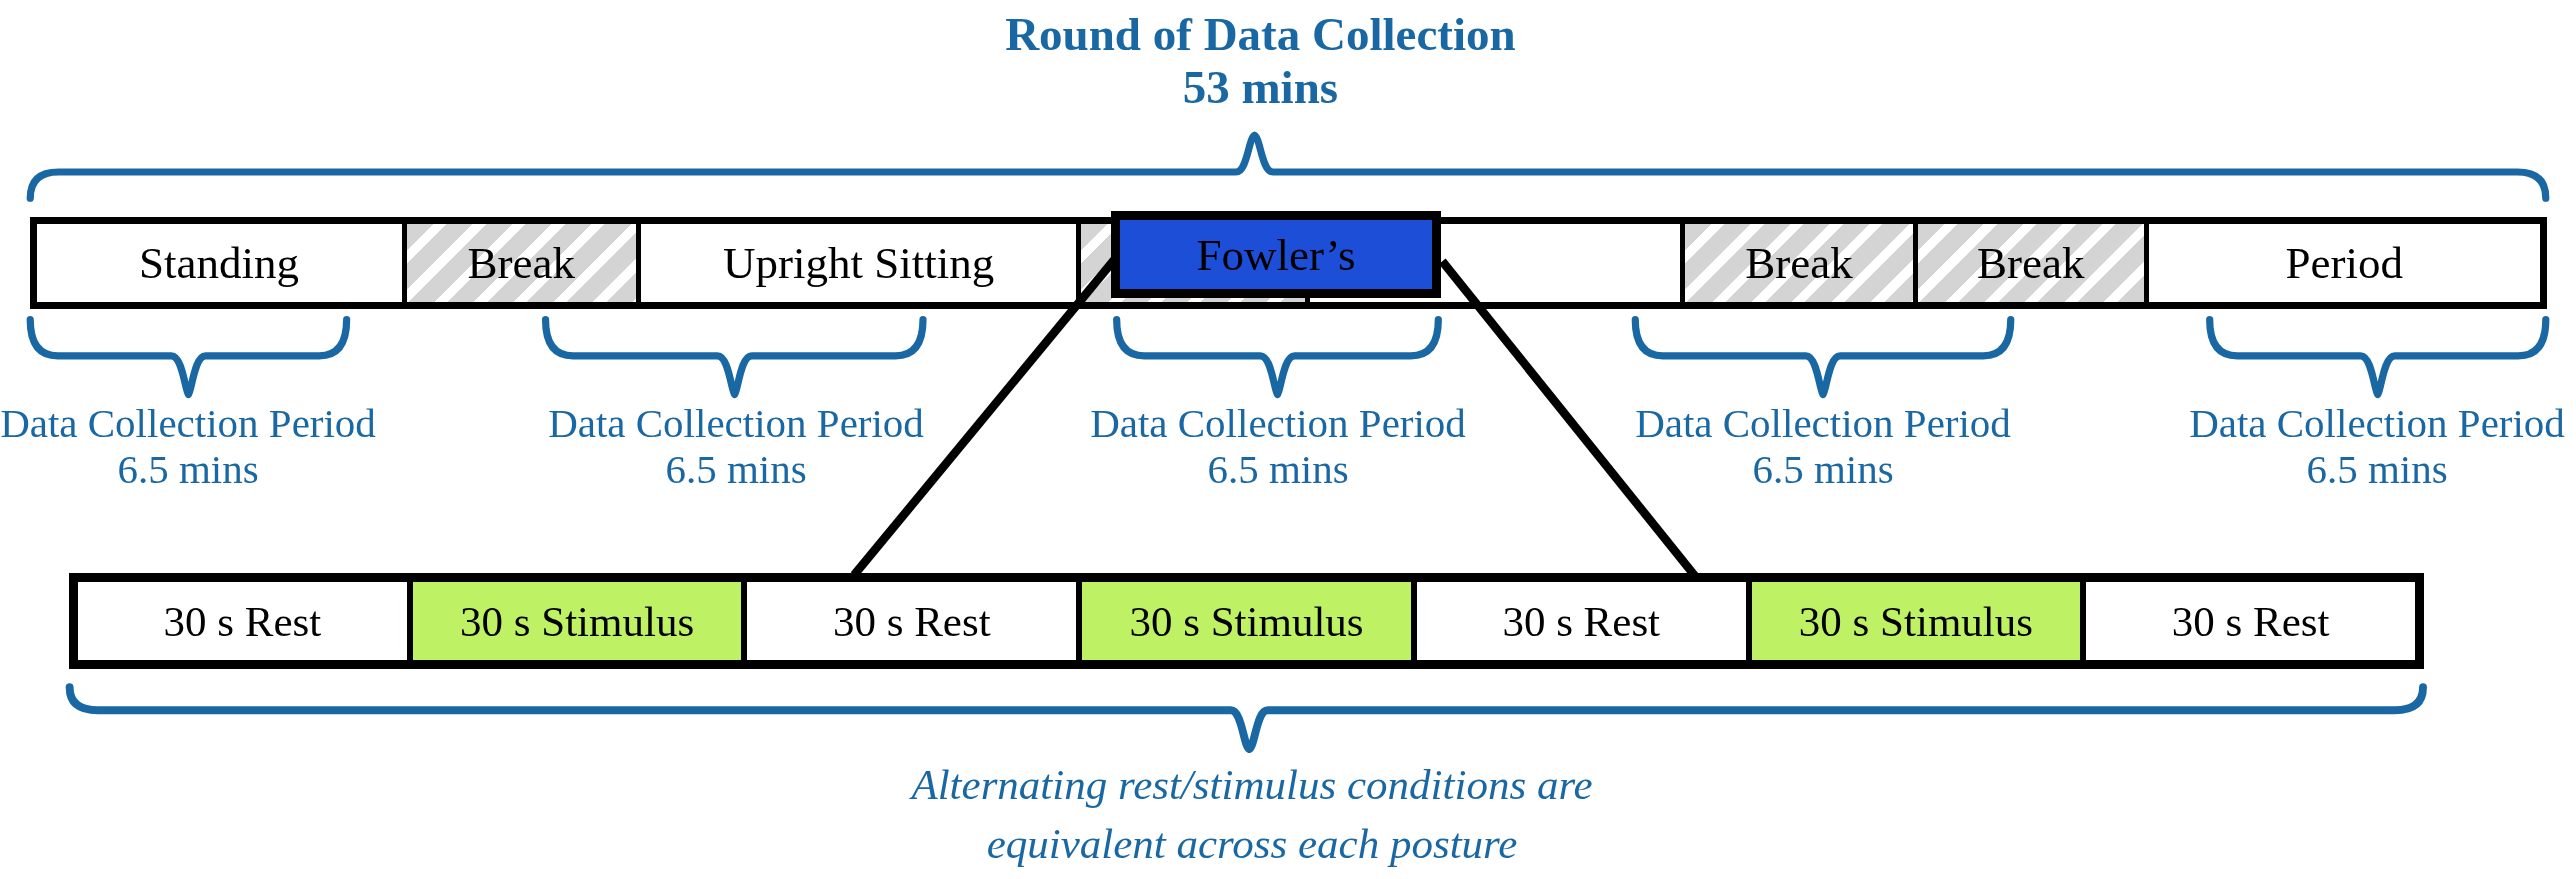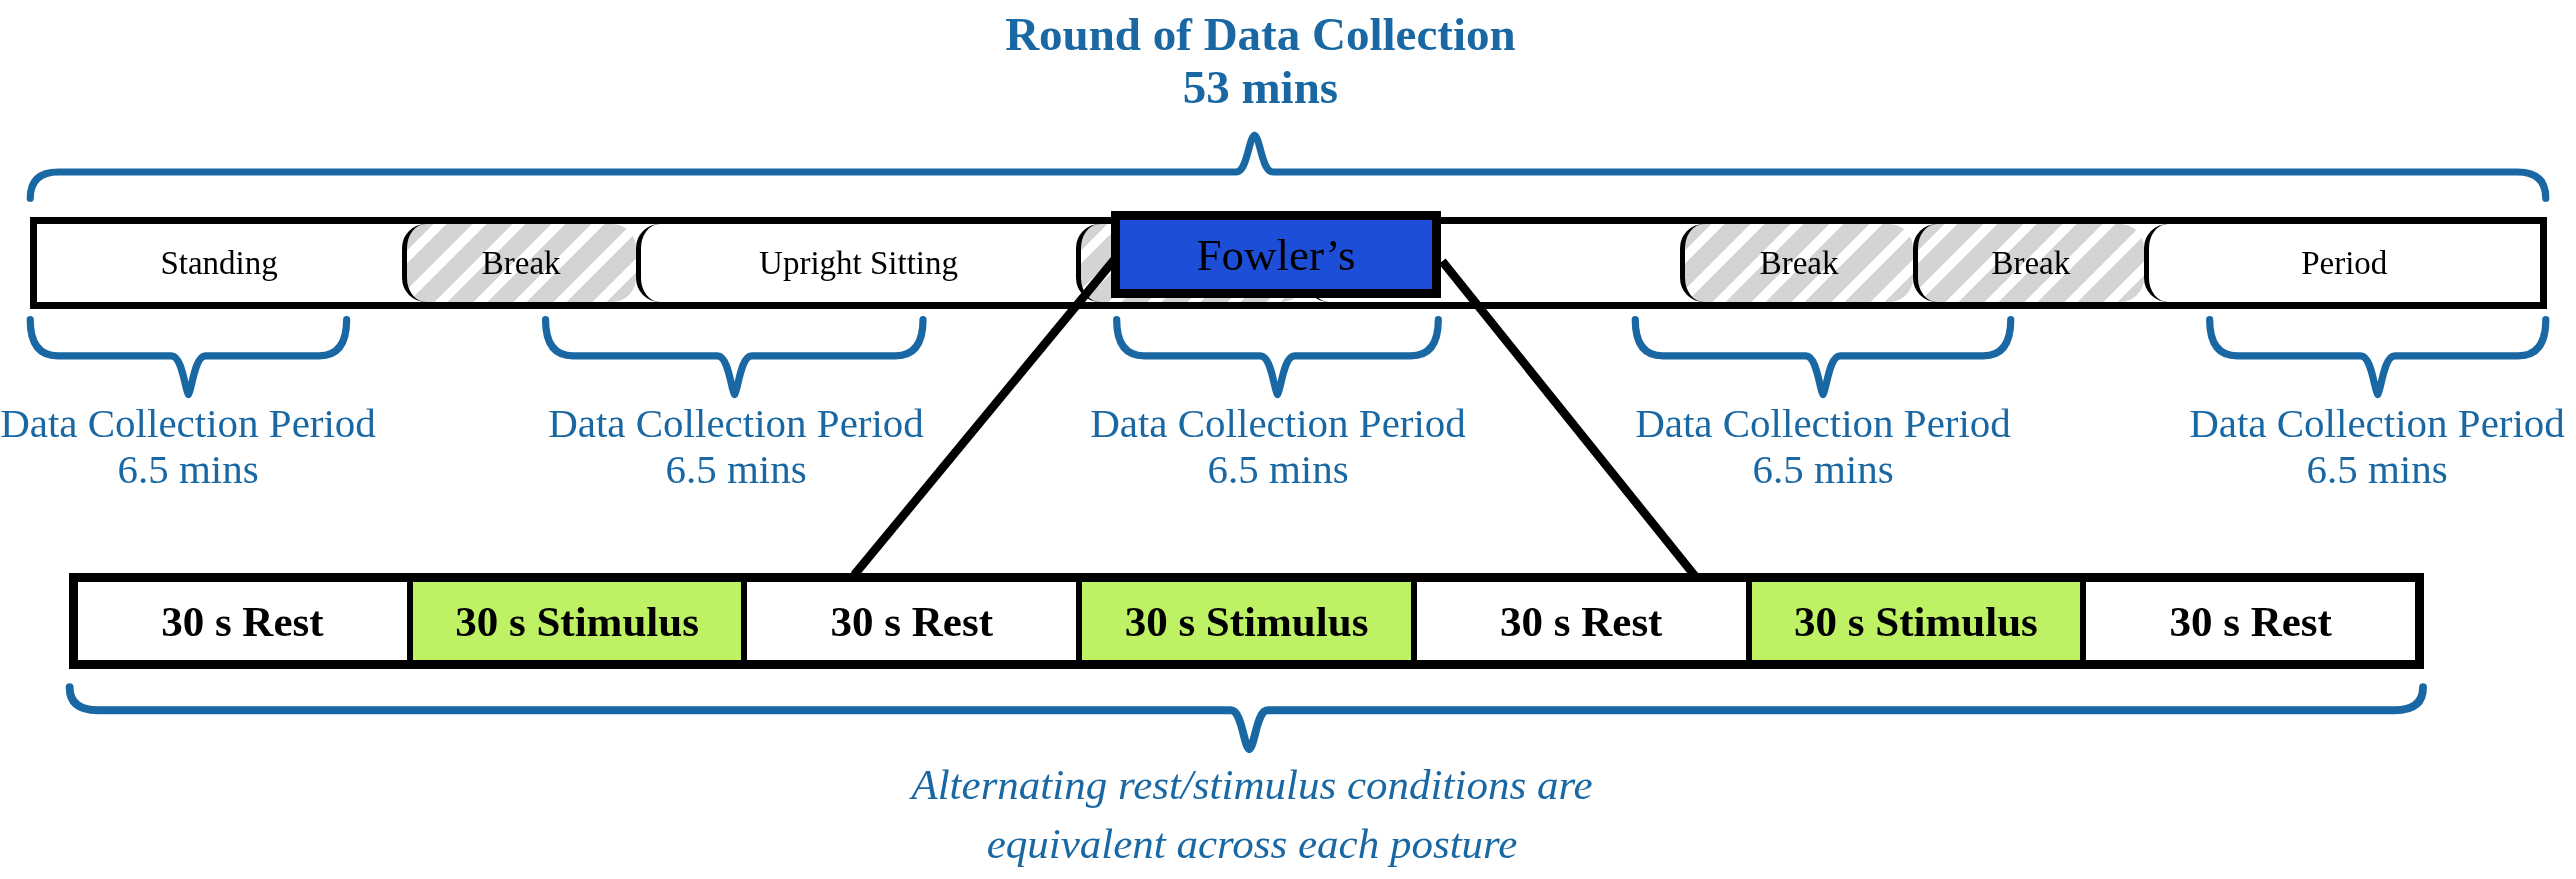--- a/index.html
+++ b/index.html
@@ -19,23 +19,23 @@
   .brace{stroke:#1A68A3;stroke-width:11;fill:none;stroke-linecap:round;stroke-linejoin:round;}
   .brace-thick{stroke-width:12;}
   .expand-line{stroke:#000;stroke-width:13;fill:none;}
   
   .posture-bar{
     left:29.6px;top:217px;width:2517px;height:92px;box-sizing:border-box;
     border:7.2px solid #000;background:#fff;display:flex;z-index:1;
   }
   .pcell{
     display:flex;align-items:center;justify-content:center;
-    font-size:33px;box-sizing:border-box;background:#fff;white-space:nowrap;font-family:Liberation Serif, serif;
+    font-size:45px;box-sizing:border-box;background:#fff;white-space:nowrap;font-family:Liberation Serif, serif;
   }
-  .pcell + .pcell{border-left:5.9px solid #000;border-radius:24px;}
+  .pcell + .pcell{border-left:5.9px solid #000;}
   .break-cell{
     background:repeating-linear-gradient(135deg,#d4d4d4 0px,#d4d4d4 18.4px,#ffffff 18.4px,#ffffff 28px);
   }
   
   .fowler-box{
     left:1111px;top:211px;width:330px;height:87px;box-sizing:border-box;
     border:9.9px solid #000;background:#1d4ed8;display:flex;align-items:center;justify-content:center;
     font-size:45px;z-index:3;white-space:nowrap;
   }
   
@@ -43,21 +43,21 @@
     top:401px;width:460px;text-align:center;color:#1A68A3;
     font-size:41px;line-height:1.12;z-index:1;white-space:nowrap;
   }
   
   .stim-bar{
     left:69px;top:573px;width:2355px;height:96px;box-sizing:border-box;
     border:9.2px solid #000;background:#fff;display:flex;z-index:1;
   }
   .scell{
     flex:1 0 0;display:flex;align-items:center;justify-content:center;
-    font-size:43px;box-sizing:border-box;background:#fff;white-space:nowrap;font-weight:bold;
+    font-size:43px;box-sizing:border-box;background:#fff;white-space:nowrap;
   }
   .scell + .scell{border-left:6.6px solid #000;}
   .stimulus-cell{background:#bef264;}
   
   .footnote{
     left:0;top:755px;width:2576px;text-align:center;
     transform:translateX(-36px);
     color:#1A68A3;font-style:italic;font-size:43px;line-height:1.38;
   }
 </style>

